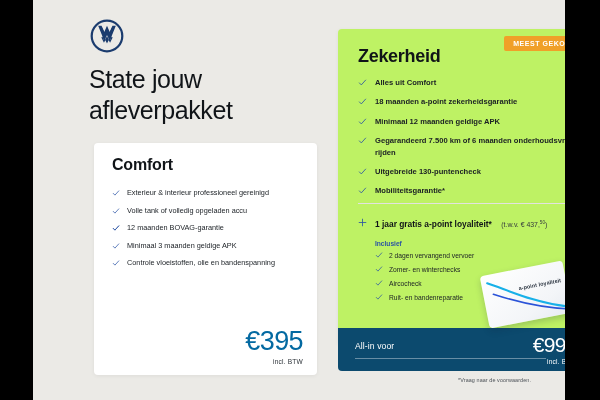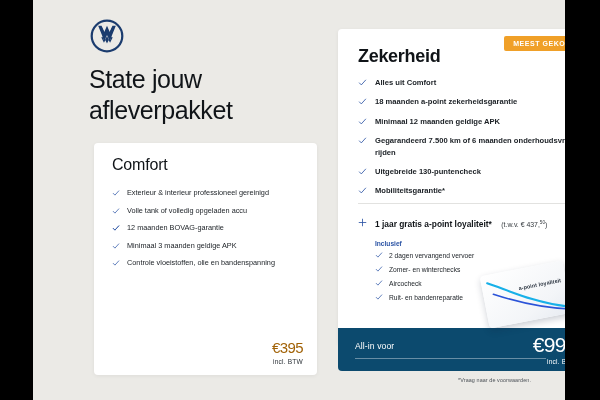--- a/index.html
+++ b/index.html
@@ -24,41 +24,41 @@
   }
 
   
   .comfort-card{
     position:absolute;left:61px;top:143px;width:223px;height:232px;
     background:#ffffff;border-radius:4px;
     box-shadow:0 1px 4px rgba(0,0,0,0.06);
   }
   .comfort-title{
     position:absolute;left:18px;top:13px;
-    font-size:16px;font-weight:400;color:#101418;letter-spacing:-0.2px;
+    font-size:16px;font-weight:700;color:#101418;letter-spacing:-0.2px;
   }
   .comfort-list{position:absolute;left:18px;top:45px;width:192px;}
   .comfort-list .li{
     position:relative;padding-left:15px;margin-bottom:7px;
     font-size:7.3px;line-height:1.45;color:#1a1f24;
   }
   .comfort-list .li .tick{
     position:absolute;left:0;top:1px;width:8px;height:8px;color:#2b53a4;
   }
   .price-block{position:absolute;right:14px;bottom:10px;text-align:right;}
   .price-main{
-    font-size:15px;font-weight:400;color:#a16207;letter-spacing:-0.6px;
+    font-size:27px;font-weight:400;color:#0369a1;letter-spacing:-0.6px;
     line-height:1;white-space:nowrap;text-align:center;
   }
   .price-sub{font-size:6.6px;color:#2c3238;margin-top:3px;letter-spacing:.2px;}
 
   
   .zeker-card{
     position:absolute;left:305px;top:29px;width:252px;height:316px;
-    background:#ffffff;border-radius:4px;
+    background:#bef264;border-radius:4px;
     box-shadow:0 1px 4px rgba(0,0,0,0.06);
   }
   .badge{
     position:absolute;right:0px;top:7px;
     background:#f0a028;color:#ffffff;
     font-size:7px;font-weight:700;letter-spacing:.55px;
     padding:4px 9px 4px 9px;border-radius:2px;white-space:nowrap;
   }
   .zeker-title{
     position:absolute;left:20px;top:17px;

